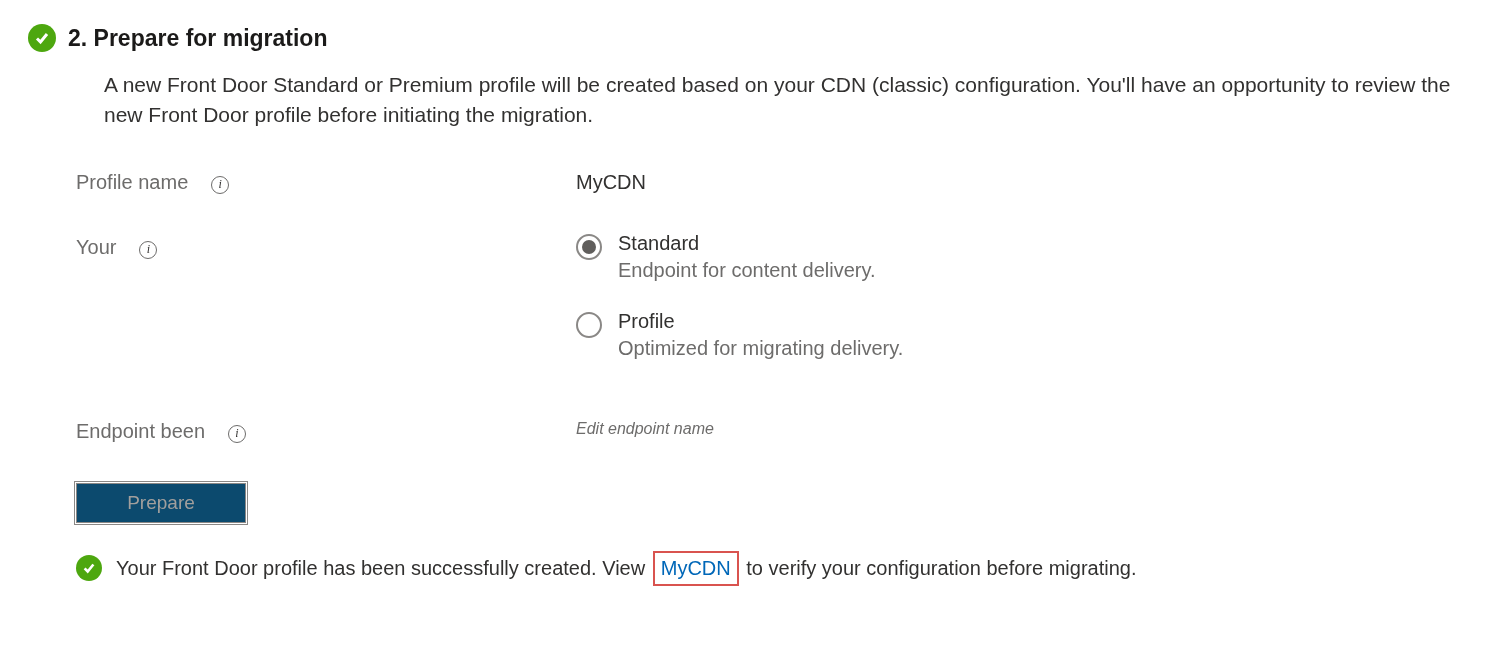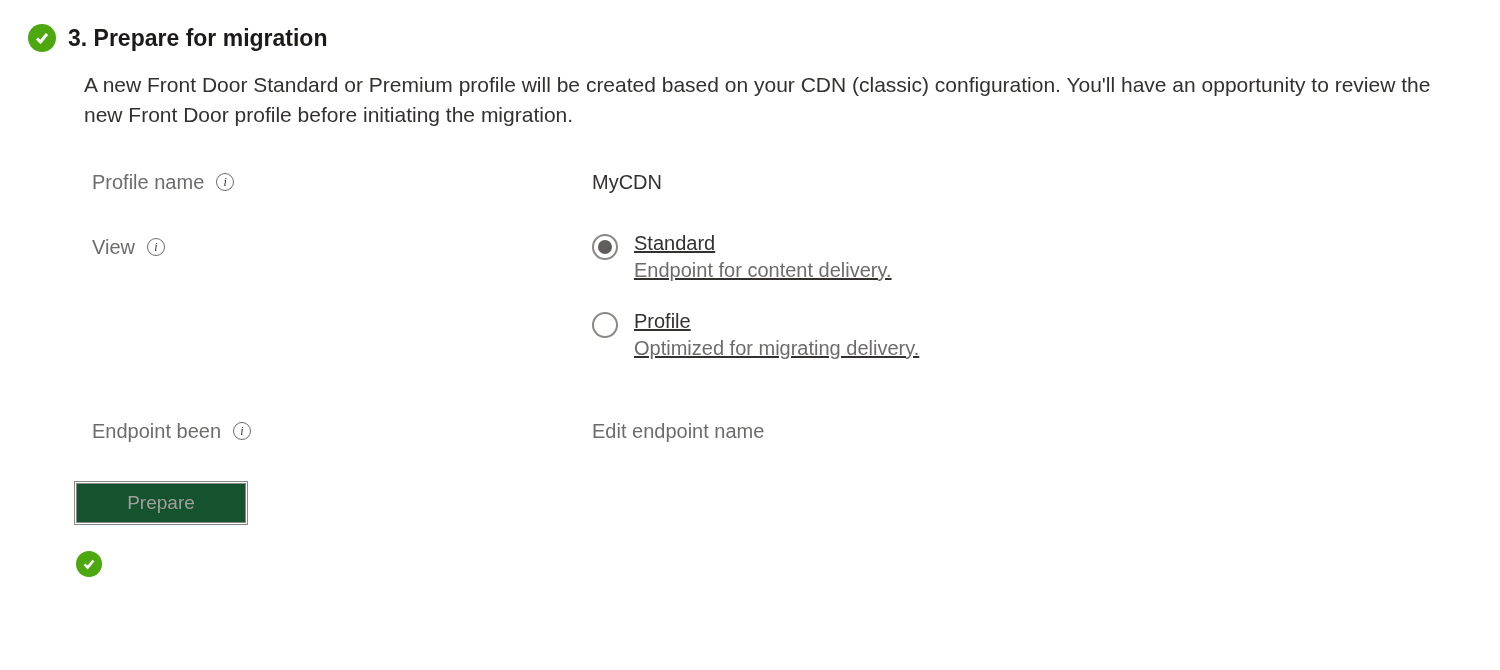--- a/index.html
+++ b/index.html
@@ -39,62 +39,62 @@
     }
     .step-title {
       font-size: 23px;
       font-weight: 600;
       color: #1b1a19;
     }
     .step-description {
       font-size: 21px;
       line-height: 1.45;
       color: #323130;
-      margin-left: 56px;
+      margin-left: 76px;
       margin-bottom: 40px;
       max-width: 1360px;
     }
     .form-area {
       margin-left: 48px;
     }
     .form-row {
       display: flex;
       align-items: flex-start;
       margin-bottom: 38px;
     }
     .form-label {
       width: 500px;
       display: flex;
-      align-items: center;
-      gap: 12px;
+      align-items: flex-end;
+      gap: 23px;
       font-size: 20px;
       color: #6d6c6b;
-      margin-left: 16px;
     }
     .info-icon {
       width: 18px;
       height: 18px;
       border: 1.5px solid #6d6c6b;
       border-radius: 50%;
       display: inline-flex;
       align-items: center;
       justify-content: center;
       font-size: 12px;
       font-family: Georgia, serif;
       font-style: italic;
       color: #323130;
       cursor: pointer;
     }
     .form-value {
       font-size: 20px;
       color: #323130;
     }
     .form-value-muted {
-      font-size: 20px;
+      font-size: 16px;
       color: #6d6c6b;
+      font-style: italic;
     }
     .radio-group {
       display: flex;
       flex-direction: column;
       gap: 28px;
     }
     .radio-option {
       display: flex;
       align-items: flex-start;
       gap: 16px;
@@ -114,38 +114,37 @@
     .radio-dot {
       width: 14px;
       height: 14px;
       border-radius: 50%;
       background: #605e5c;
     }
     .radio-text {
       display: flex;
       flex-direction: column;
       gap: 4px;
-      text-decoration: underline;
     }
     .radio-label {
       font-size: 20px;
       color: #323130;
     }
     .radio-sub {
       font-size: 20px;
       color: #6d6c6b;
     }
     .tier-row .form-label {
       padding-top: 4px;
     }
     .prepare-button {
       margin-left: 48px;
       width: 170px;
       height: 40px;
-      background: #14532d;
+      background: #0c4a6e;
       border: 1px solid #8a8886;
       outline: 1px solid #8a8886;
       outline-offset: 1px;
       color: #a19f9d;
       font-size: 19px;
       font-family: inherit;
       cursor: not-allowed;
       margin-bottom: 28px;
     }
     .status-row {
@@ -194,38 +193,38 @@
 <body>
 
 
 
 <div class="step-header">
   <div class="check-icon-circle">
     <svg class="check-mark" viewBox="0 0 16 16">
         <polyline points="3,8.5 6.5,12 13,4"></polyline>
       </svg>
   </div>
-  <h2 class="step-title">3. Prepare for migration</h2>
+  <h2 class="step-title">2. Prepare for migration</h2>
 </div>
 
 <p class="step-description">A new Front Door Standard or Premium profile will be created based on your CDN (classic) configuration. You'll have an opportunity to review the new Front Door profile before initiating the migration.</p>
 
 <div class="form-area">
 
   <div class="form-row">
     <div class="form-label">
       <span>Profile name</span>
       <span class="info-icon">i</span>
     </div>
     <div class="form-value">MyCDN</div>
   </div>
 
   <div class="form-row tier-row">
     <div class="form-label">
-      <span>View</span>
+      <span>Your</span>
       <span class="info-icon">i</span>
     </div>
     <div class="radio-group">
       <div class="radio-option">
         <div class="radio-circle">
           <div class="radio-dot"></div>
         </div>
         <div class="radio-text">
           <span class="radio-label">Standard</span>
           <span class="radio-sub">Endpoint for content delivery.</span>
@@ -252,16 +251,19 @@
 </div>
 
 <button class="prepare-button" disabled="">Prepare</button>
 
 <div class="status-row">
   <div class="status-check">
     <svg viewBox="0 0 16 16">
         <polyline points="3,8.5 6.5,12 13,4"></polyline>
       </svg>
   </div>
+  <div class="status-text">
+    <span>Your Front Door profile has been successfully created. View </span><span class="status-link">MyCDN</span><span> to verify your configuration before migrating.</span>
+  </div>
 </div>
 
 
 
 
 </body></html>

